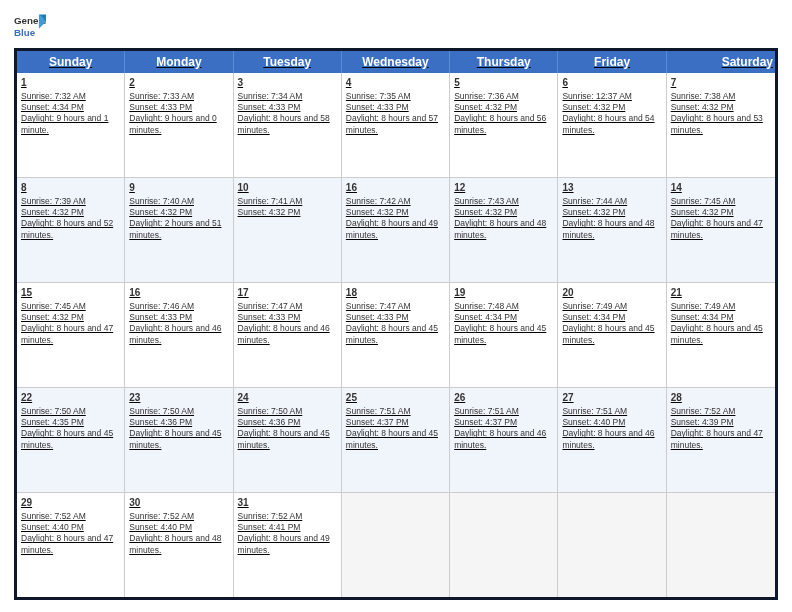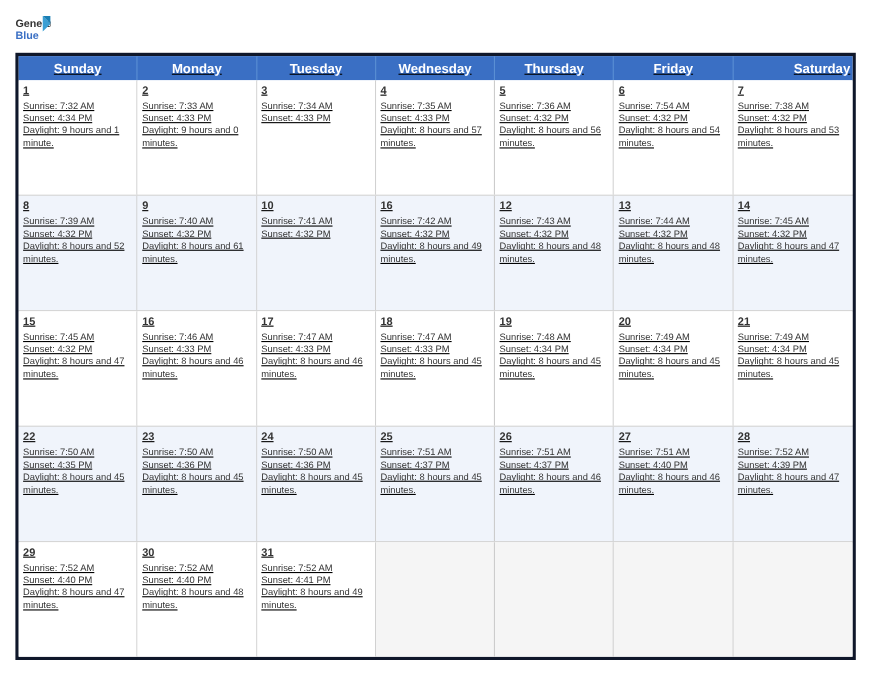--- a/index.html
+++ b/index.html
@@ -122,29 +122,29 @@
       <div class="cal-header-cell">Tuesday</div>
       <div class="cal-header-cell">Wednesday</div>
       <div class="cal-header-cell">Thursday</div>
       <div class="cal-header-cell">Friday</div>
       <div class="cal-header-cell">Saturday</div>
     </div>
     <div class="cal-body" id="cal-body">
     <div class="cal-row">
           <div class="cal-cell"><span class="day-num">1</span><span>Sunrise: 7:32 AM</span><br><span>Sunset: 4:34 PM</span><br><span>Daylight: 9 hours and 1 minute.</span></div>
           <div class="cal-cell"><span class="day-num">2</span><span>Sunrise: 7:33 AM</span><br><span>Sunset: 4:33 PM</span><br><span>Daylight: 9 hours and 0 minutes.</span></div>
-          <div class="cal-cell"><span class="day-num">3</span><span>Sunrise: 7:34 AM</span><br><span>Sunset: 4:33 PM</span><br></div>
+          <div class="cal-cell"><span class="day-num">3</span><span>Sunrise: 7:34 AM</span><br><span>Sunset: 4:33 PM</span><br><span>Daylight: 8 hours and 58 minutes.</span></div>
           <div class="cal-cell"><span class="day-num">4</span><span>Sunrise: 7:35 AM</span><br><span>Sunset: 4:33 PM</span><br><span>Daylight: 8 hours and 57 minutes.</span></div>
           <div class="cal-cell"><span class="day-num">5</span><span>Sunrise: 7:36 AM</span><br><span>Sunset: 4:32 PM</span><br><span>Daylight: 8 hours and 56 minutes.</span></div>
-          <div class="cal-cell"><span class="day-num">6</span><span>Sunrise: 7:54 AM</span><br><span>Sunset: 4:32 PM</span><br><span>Daylight: 8 hours and 54 minutes.</span></div>
+          <div class="cal-cell"><span class="day-num">6</span><span>Sunrise: 12:37 AM</span><br><span>Sunset: 4:32 PM</span><br><span>Daylight: 8 hours and 54 minutes.</span></div>
           <div class="cal-cell"><span class="day-num">7</span><span>Sunrise: 7:38 AM</span><br><span>Sunset: 4:32 PM</span><br><span>Daylight: 8 hours and 53 minutes.</span></div>
         </div>
         <div class="cal-row alt-row">
           <div class="cal-cell"><span class="day-num">8</span><span>Sunrise: 7:39 AM</span><br><span>Sunset: 4:32 PM</span><br><span>Daylight: 8 hours and 52 minutes.</span></div>
-          <div class="cal-cell"><span class="day-num">9</span><span>Sunrise: 7:40 AM</span><br><span>Sunset: 4:32 PM</span><br><span>Daylight: 8 hours and 61 minutes.</span></div>
+          <div class="cal-cell"><span class="day-num">9</span><span>Sunrise: 7:40 AM</span><br><span>Sunset: 4:32 PM</span><br><span>Daylight: 2 hours and 51 minutes.</span></div>
           <div class="cal-cell"><span class="day-num">10</span><span>Sunrise: 7:41 AM</span><br><span>Sunset: 4:32 PM</span><br></div>
           <div class="cal-cell"><span class="day-num">16</span><span>Sunrise: 7:42 AM</span><br><span>Sunset: 4:32 PM</span><br><span>Daylight: 8 hours and 49 minutes.</span></div>
           <div class="cal-cell"><span class="day-num">12</span><span>Sunrise: 7:43 AM</span><br><span>Sunset: 4:32 PM</span><br><span>Daylight: 8 hours and 48 minutes.</span></div>
           <div class="cal-cell"><span class="day-num">13</span><span>Sunrise: 7:44 AM</span><br><span>Sunset: 4:32 PM</span><br><span>Daylight: 8 hours and 48 minutes.</span></div>
           <div class="cal-cell"><span class="day-num">14</span><span>Sunrise: 7:45 AM</span><br><span>Sunset: 4:32 PM</span><br><span>Daylight: 8 hours and 47 minutes.</span></div>
         </div>
         <div class="cal-row">
           <div class="cal-cell"><span class="day-num">15</span><span>Sunrise: 7:45 AM</span><br><span>Sunset: 4:32 PM</span><br><span>Daylight: 8 hours and 47 minutes.</span></div>
           <div class="cal-cell"><span class="day-num">16</span><span>Sunrise: 7:46 AM</span><br><span>Sunset: 4:33 PM</span><br><span>Daylight: 8 hours and 46 minutes.</span></div>
           <div class="cal-cell"><span class="day-num">17</span><span>Sunrise: 7:47 AM</span><br><span>Sunset: 4:33 PM</span><br><span>Daylight: 8 hours and 46 minutes.</span></div>

